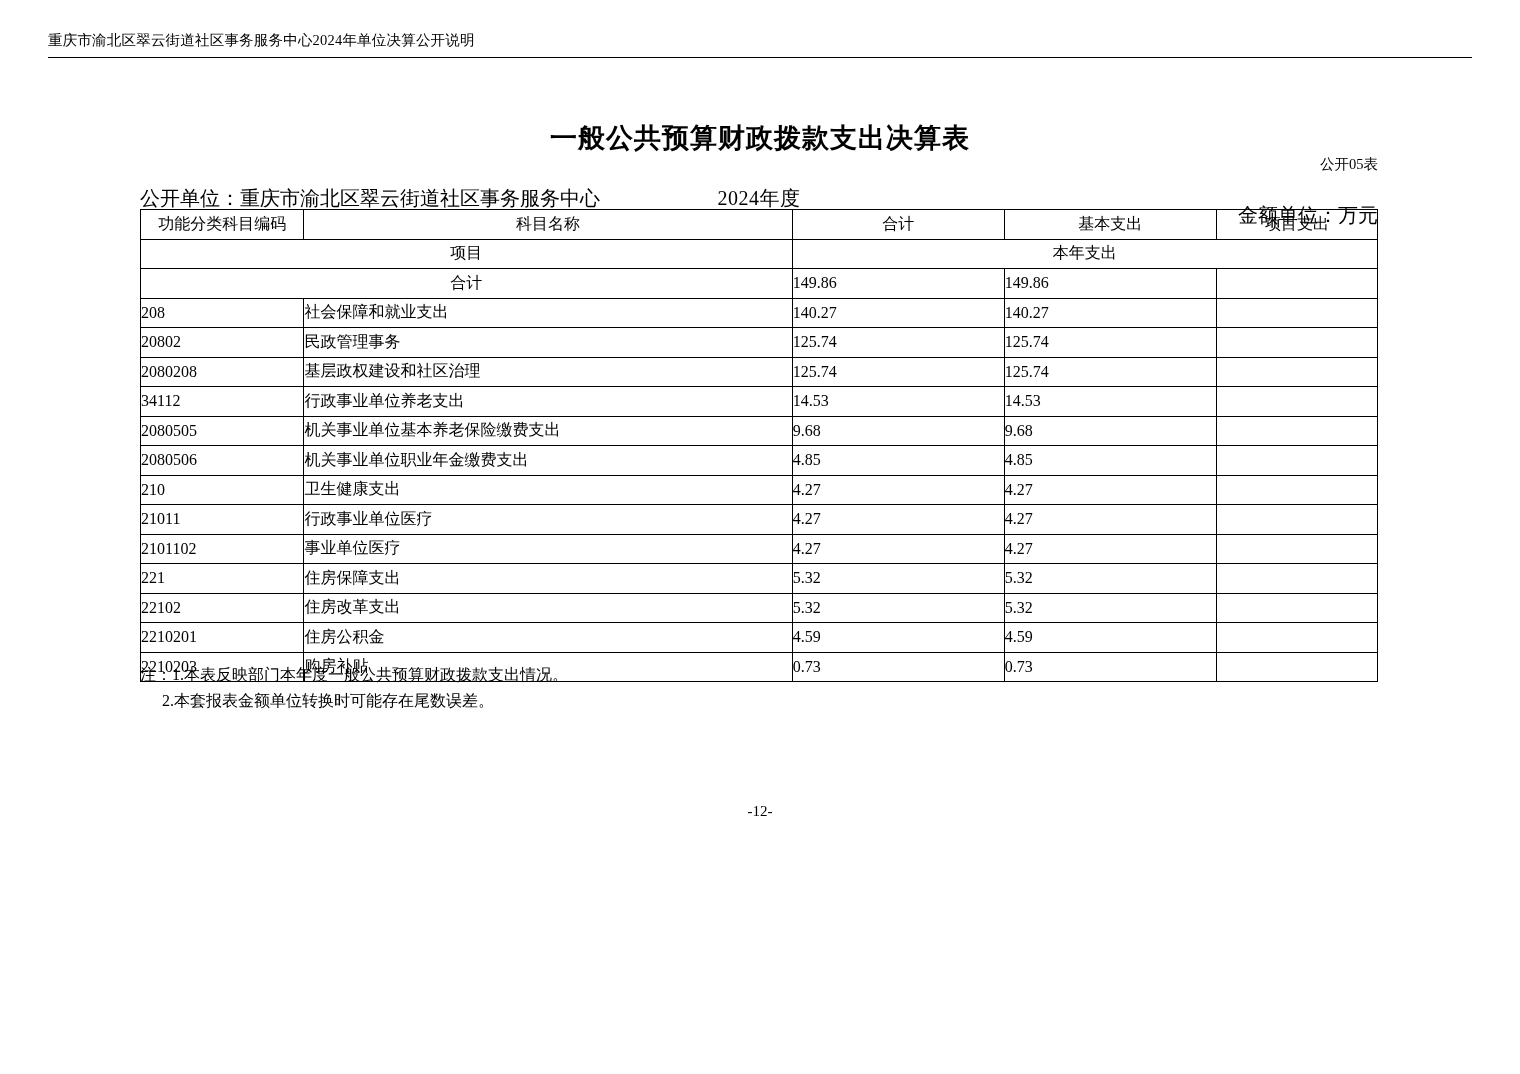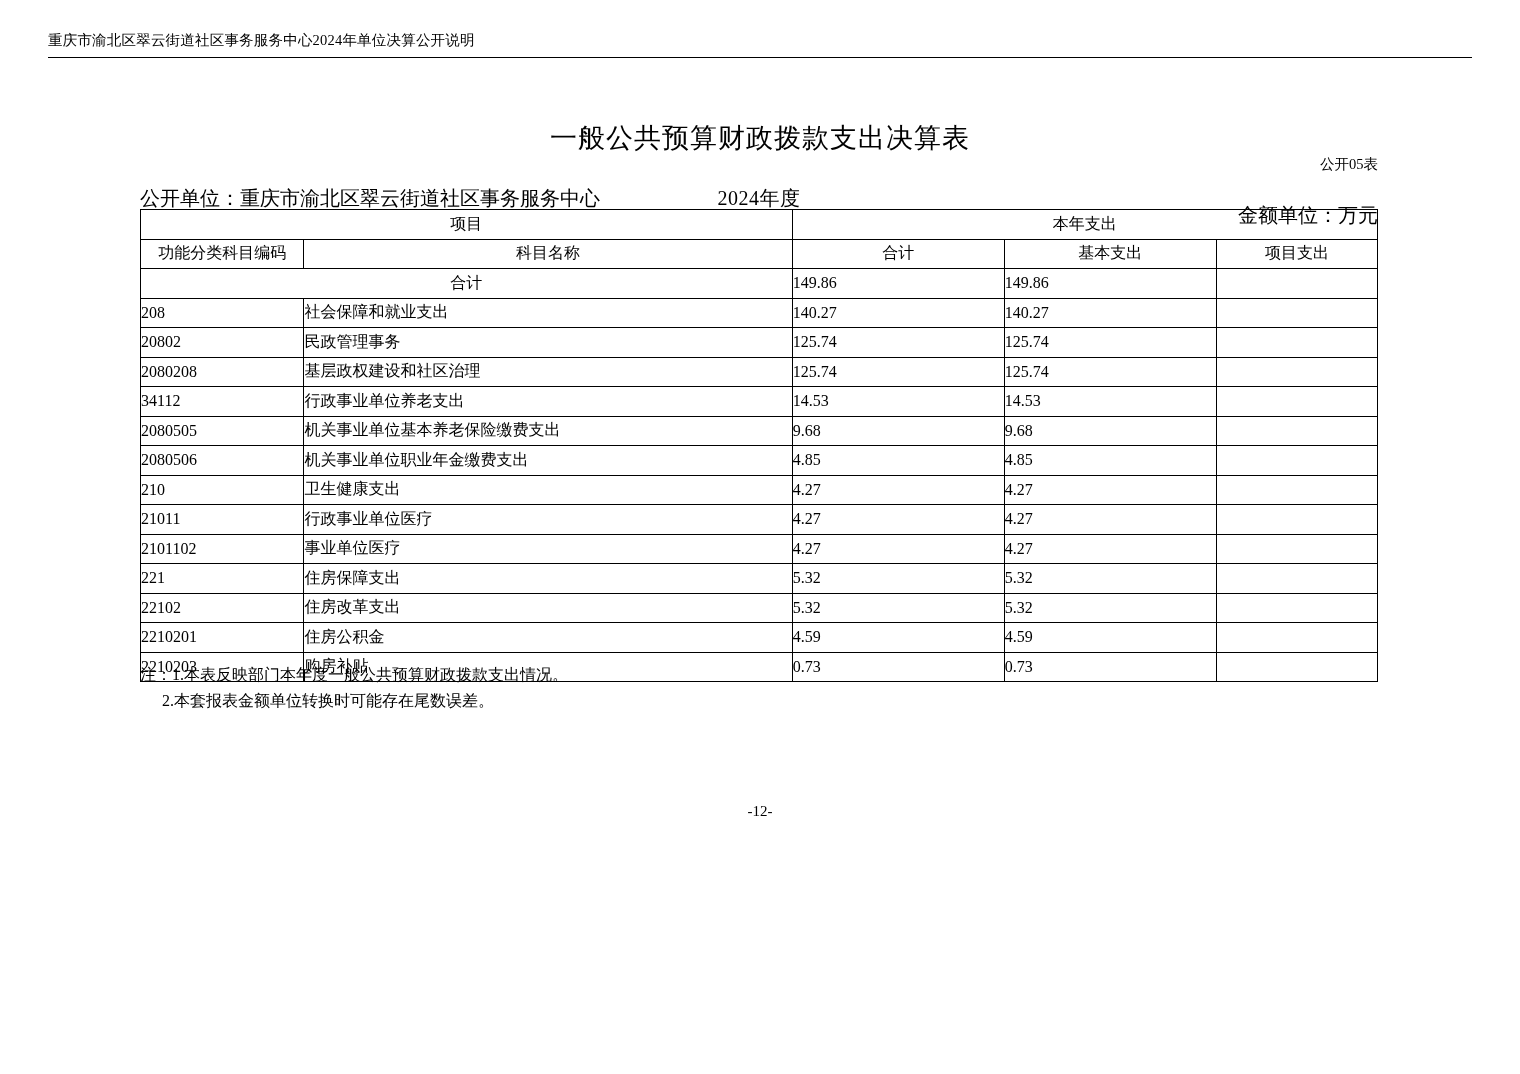--- a/index.html
+++ b/index.html
@@ -36,21 +36,21 @@
     width: 1424px;
     border-bottom: 1.1px solid #000;
   }
   .doc-title {
     position: absolute;
     top: 120px;
     left: 0;
     width: 1520px;
     text-align: center;
     font-size: 27px;
-    font-weight: normal;
+    font-weight: bold;
     letter-spacing: 1px;
   }
   .form-code {
     position: absolute;
     top: 155px;
     right: 142px;
     font-size: 14.5px;
   }
   .meta-row {
     position: absolute;
@@ -150,29 +150,29 @@
 
   <div class="meta-row">
     <span class="meta-left">公开单位：重庆市渝北区翠云街道社区事务服务中心</span>
     <span class="meta-center">2024年度</span>
     <span class="meta-right">金额单位：万元</span>
   </div>
 
   <table class="main">
     <thead>
       <tr>
-        <th class="ctr" colspan="2">项目</th>
-        <th class="ctr" colspan="3">本年支出</th>
-      </tr>
-      <tr>
         <th class="ctr c-code">功能分类科目编码</th>
         <th class="ctr c-name">科目名称</th>
         <th class="ctr c-num">合计</th>
         <th class="ctr c-num">基本支出</th>
         <th class="ctr c-num-last">项目支出</th>
+      </tr>
+      <tr>
+        <th class="ctr" colspan="2">项目</th>
+        <th class="ctr" colspan="3">本年支出</th>
       </tr>
     </thead>
     <tbody>
       <tr class="total-row">
         <td class="total-label" colspan="2">合计</td>
         <td class="c-num">149.86</td>
         <td class="c-num">149.86</td>
         <td class="c-num-last"></td>
       </tr>
       <tr>

